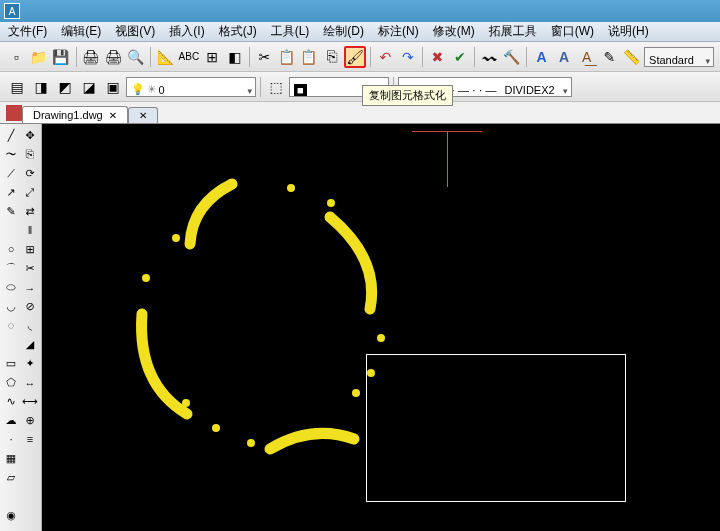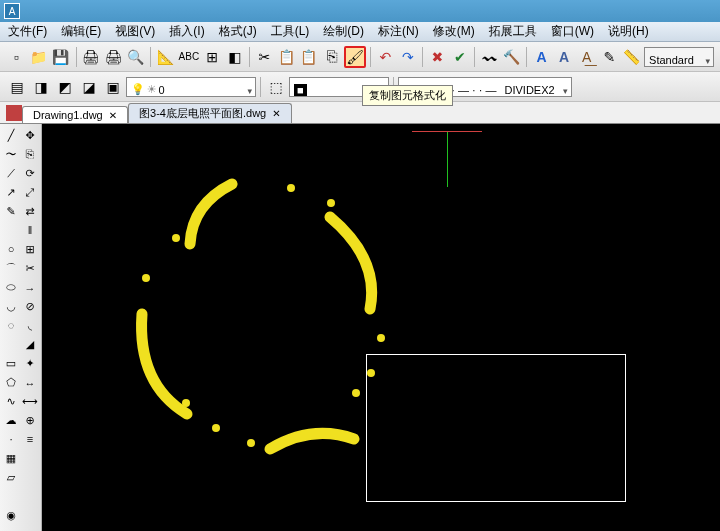--- a/index.html
+++ b/index.html
@@ -124,21 +124,20 @@
 
 <div class="tooltip">复制图元格式化</div>
 
 <div class="tabbar">
   <span class="tabico"></span>
   <div class="tab">
     <span>Drawing1.dwg</span>
     <span class="x">✕</span>
   </div>
   <div class="tab inactive">
-    <span>图3-4底层电照平面图.dwg</span>
     <span class="x">✕</span>
   </div>
 </div>
 
 <div class="workarea">
   <div class="ltools">
     <span class="tbtn">╱</span>
     <span class="tbtn">〜</span>
     <span class="tbtn">⟋</span>
     <span class="tbtn">↗</span>

